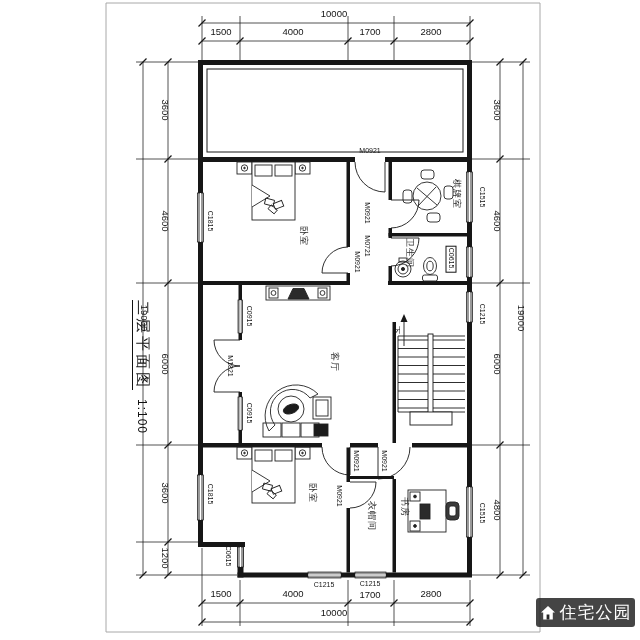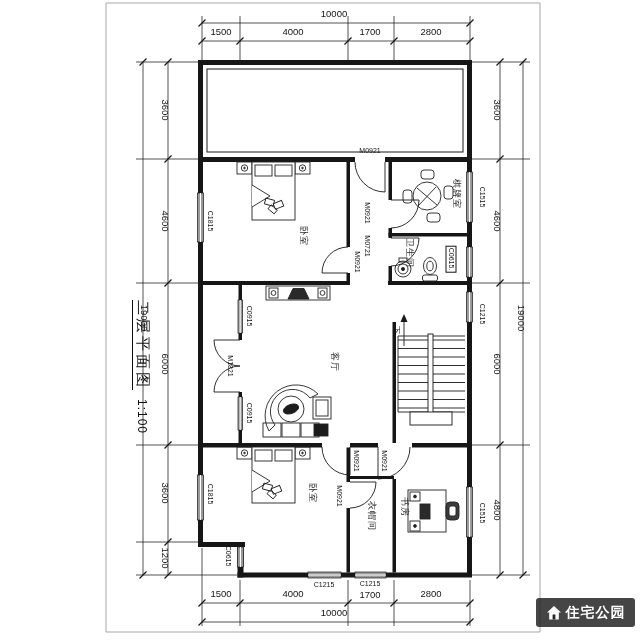--- a/index.html
+++ b/index.html
@@ -14,21 +14,21 @@
   .door{font-size:7px;}
   .win{font-size:7px;}
   .misc{font-size:8px;}
   .boxed{border:1px solid #141414;background:#fff;padding:1px 1px;}
   #title{position:absolute;left:152px;top:300px;transform-origin:0 0;transform:rotate(90deg);
     color:#101010;white-space:nowrap;}
   #title .t1{font-size:15px;letter-spacing:3px;border-bottom:1.6px solid #101010;padding-bottom:2px;}
   #title .t2{font-size:12px;margin-left:9px;letter-spacing:1px;}
   #watermark{position:absolute;left:536px;top:598px;width:99px;height:29px;background:rgba(38,38,38,.86);
     border-radius:3px;display:flex;align-items:center;justify-content:center;gap:4px;color:#fff;}
-  #watermark .wm-text{font-size:14px;font-weight:bold;letter-spacing:1px;}
+  #watermark .wm-text{font-size:17px;font-weight:normal;letter-spacing:1px;}
 </style>
 </head>
 <body>
 
 <div id="stage">
 
   <svg id="drawing" width="640" height="640" viewBox="0 0 640 640">
 
     <g stroke="#a8a8a8" stroke-width="1" fill="none">
       <line x1="106" y1="3" x2="540" y2="3"></line>

